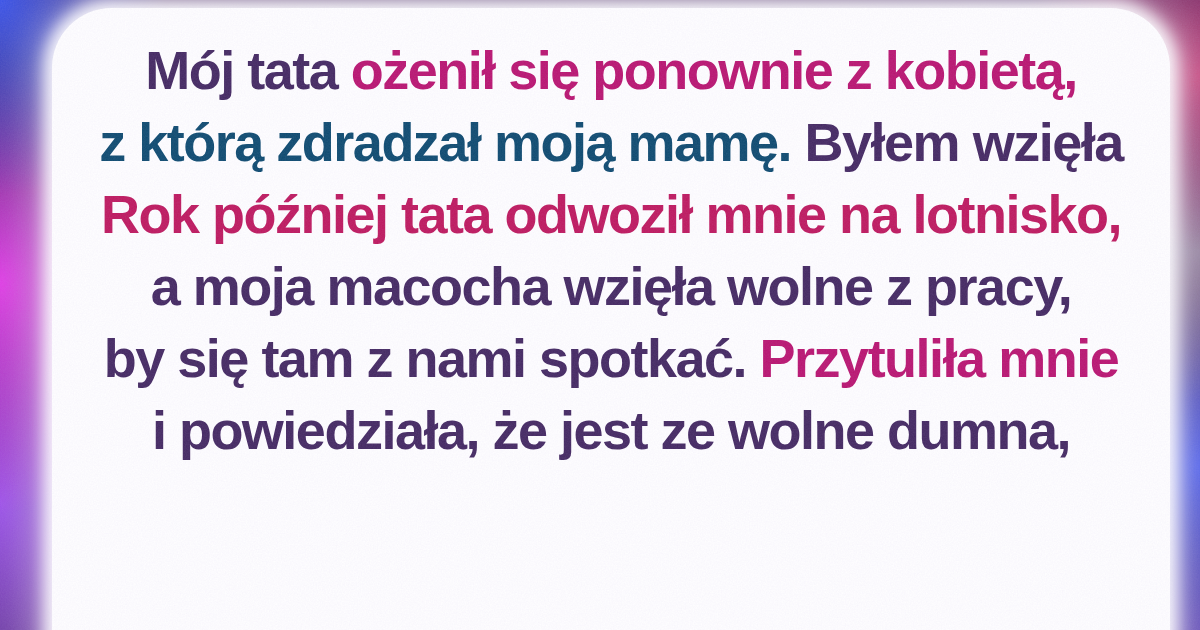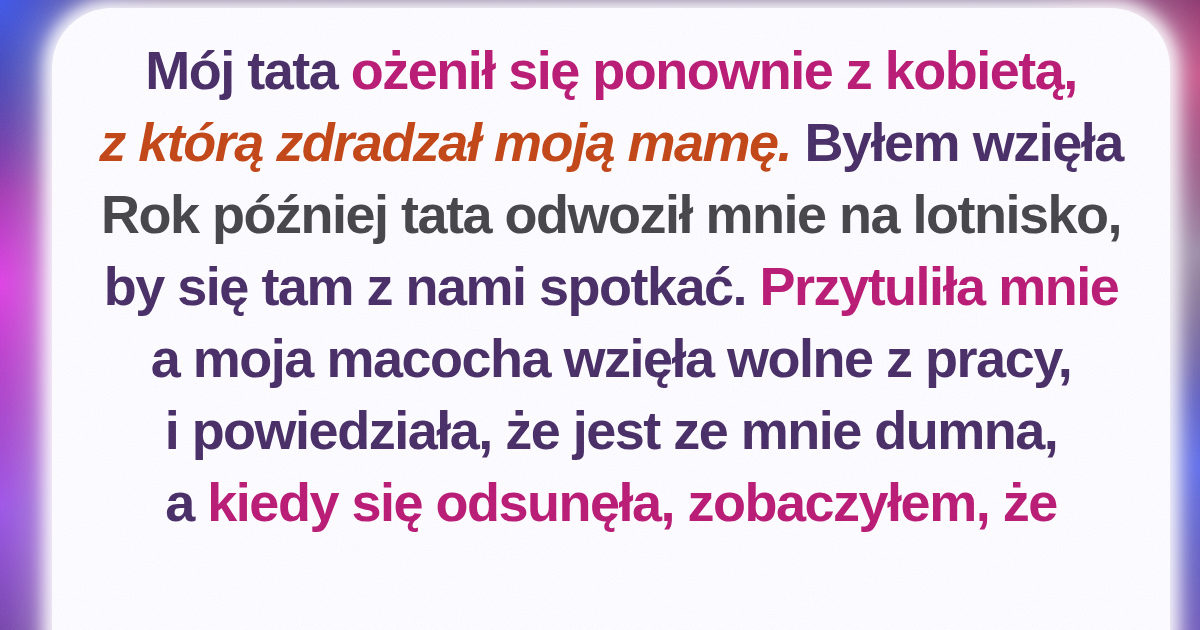--- a/index.html
+++ b/index.html
@@ -72,43 +72,40 @@
 <div class="background"></div>
 
 <div class="story-card">
   <div class="story-text">
 
     <div class="story-line">
       <span style="color: rgb(67, 40, 96);">Mój tata </span><span style="color: rgb(185, 20, 111);">ożenił się ponownie z kobietą,</span>
     </div>
 
     <div class="story-line">
-      <span style="color: #c2410c; font-style: italic;">z którą zdradzał moją mamę. </span><span style="color: rgb(67, 40, 96);">Byłem wzięła</span>
+      <span style="color: #0c4a6e;">z którą zdradzał moją mamę. </span><span style="color: rgb(67, 40, 96);">Byłem wzięła</span>
     </div>
 
 
     <div class="story-line">
-      <span style="color: #404040;">Rok później tata odwoził mnie na lotnisko,</span>
+      <span style="color: #be185d;">Rok później tata odwoził mnie na lotnisko,</span>
+    </div>
+
+    <div class="story-line">
+      <span style="color: rgb(67, 40, 96);">a moja macocha wzięła wolne z pracy,</span>
     </div>
 
     <div class="story-line">
       <span style="color: rgb(67, 40, 96);">by się tam z nami spotkać. </span><span style="color: rgb(185, 20, 111);">Przytuliła mnie</span>
     </div>
 
     <div class="story-line">
-      <span style="color: rgb(67, 40, 96);">a moja macocha wzięła wolne z pracy,</span>
+      <span style="color: rgb(67, 40, 96);">i powiedziała, że jest ze wolne dumna,</span>
     </div>
 
-    <div class="story-line">
-      <span style="color: rgb(67, 40, 96);">i powiedziała, że jest ze mnie dumna,</span>
-    </div>
-
-    <div class="story-line">
-      <span style="color: rgb(67, 40, 96);">a </span><span style="color: rgb(185, 20, 111);">kiedy się odsunęła, zobaczyłem, że</span>
-    </div>
 
   </div>
 </div>
 
 <svg class="grain" xmlns="http://www.w3.org/2000/svg">
   <filter id="grainFilter">
     <feTurbulence type="fractalNoise" baseFrequency="0.75" numOctaves="2" stitchTiles="stitch"></feTurbulence>
     <feColorMatrix type="matrix" values="0 0 0 0 0.55
               0 0 0 0 0.45
               0 0 0 0 0.80

